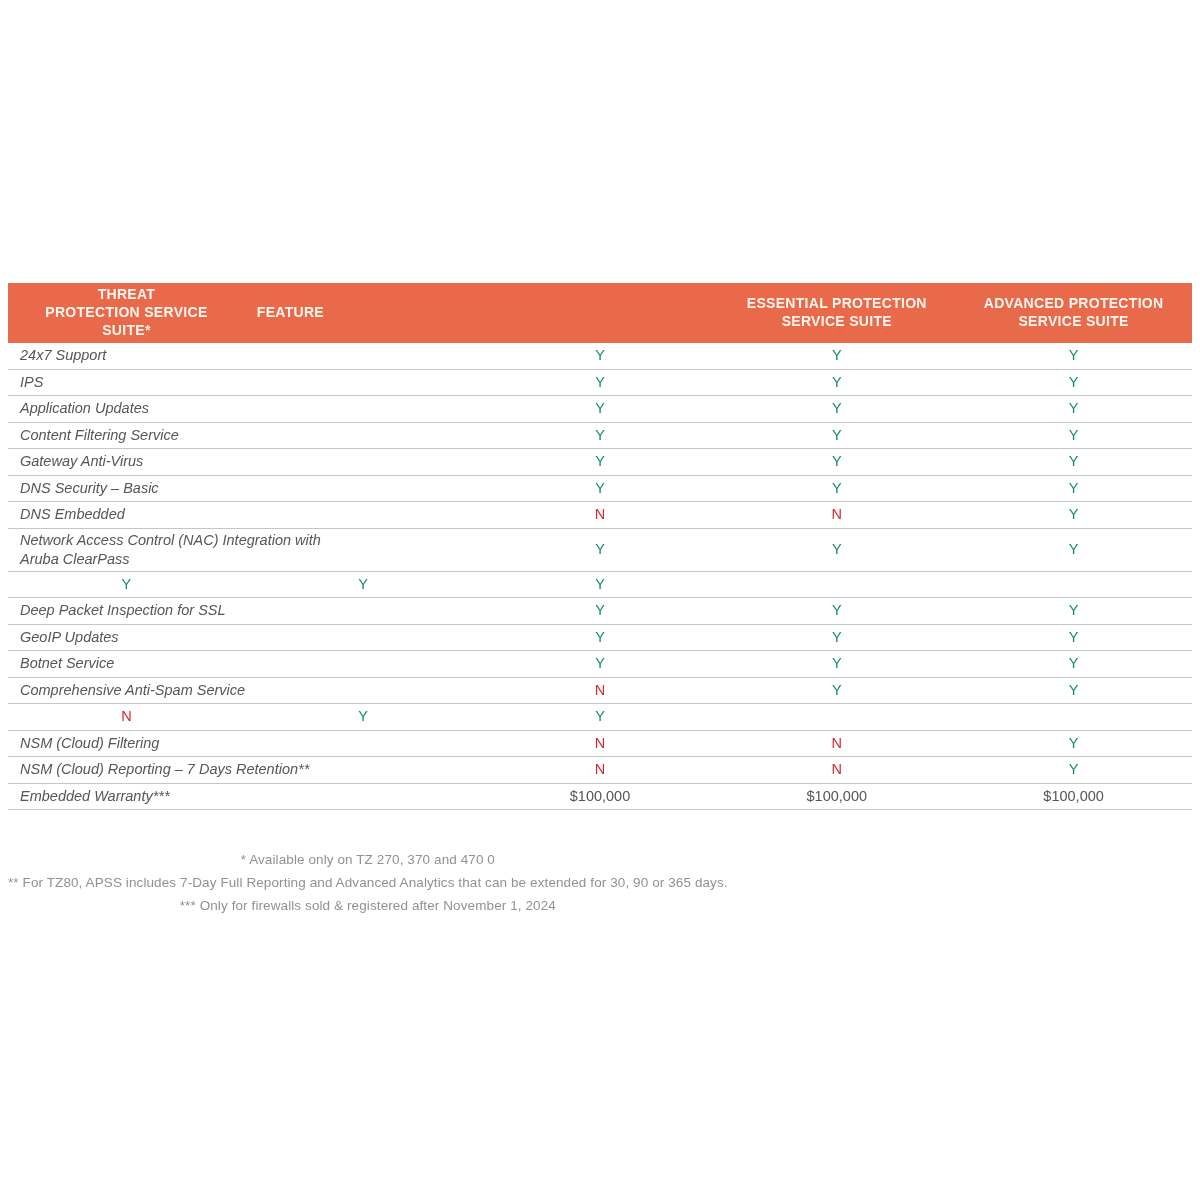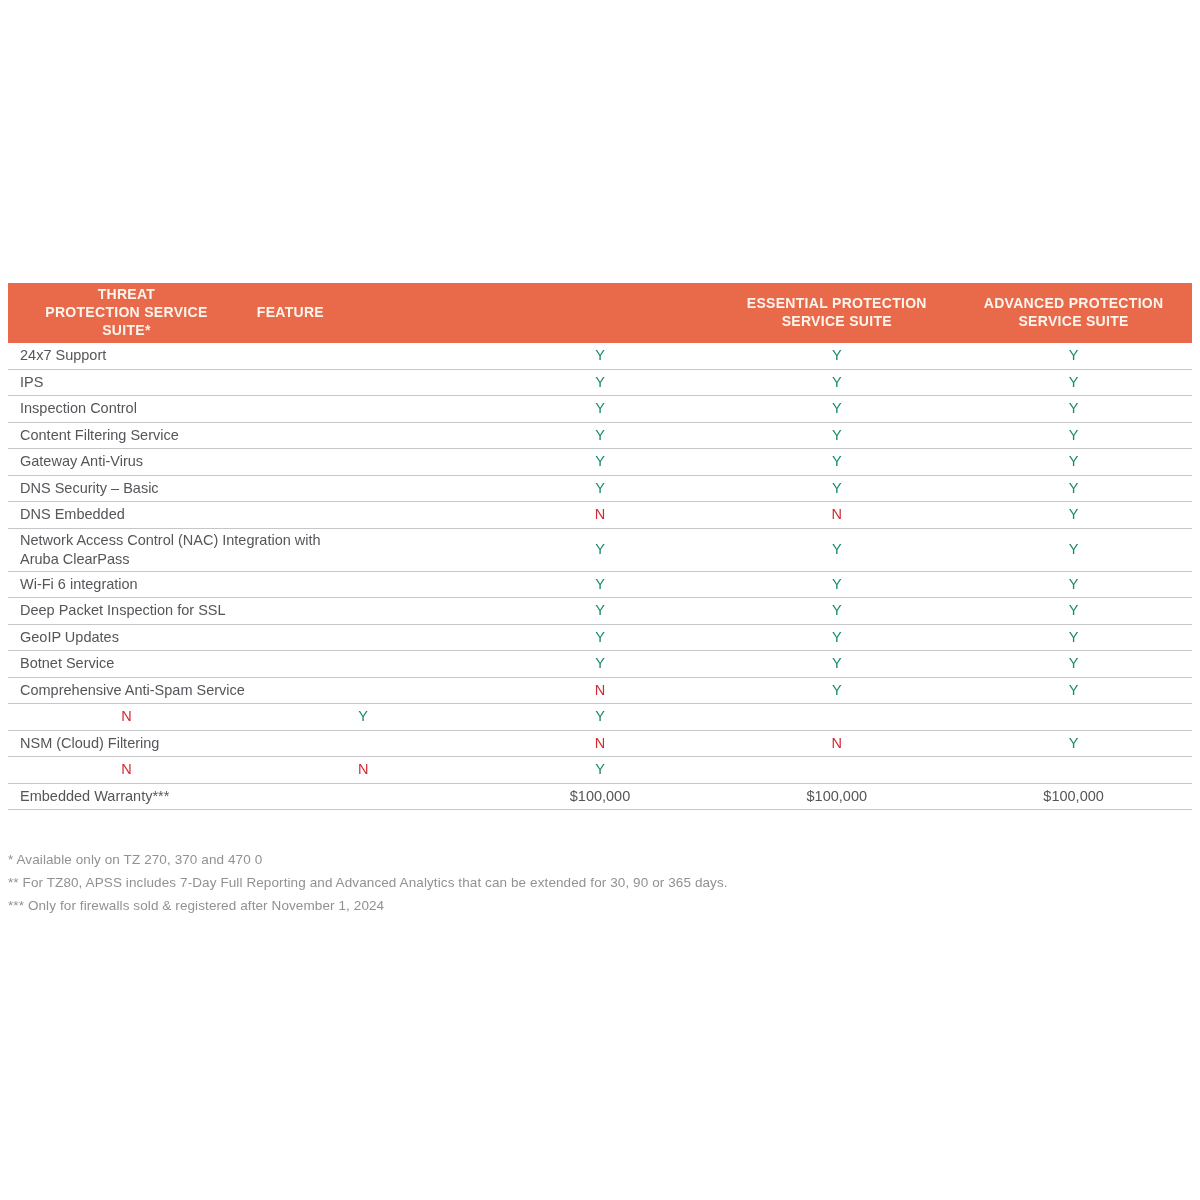--- a/index.html
+++ b/index.html
@@ -57,38 +57,39 @@
   }
   .cell{
     font-size:14.5px;
     line-height:19px;
     color:var(--row-text);
   }
   .cell.feature-cell{
     width:40%;
     padding-left:12px;
     white-space:pre-line;
+    font-style:italic;
   }
   .cell.value-cell{
     width:20%;
     text-align:center;
   }
   .cell.value-cell.yes{color:var(--yes);}
   .cell.value-cell.no{color:var(--no);}
   .cell.value-cell.text{color:var(--row-text);}
   .footnotes{
     position:absolute;
     left:8px;
     top:848px;
     font-size:13.5px;
     line-height:23px;
     color:var(--footnote);
     letter-spacing:0.1px;
   }
-  .footnote{white-space:pre;}
+  .footnote{white-space:pre;text-align:center;}
 </style>
 </head>
 <body>
 
 <div class="table-wrap">
   <div class="thead">
     <div class="th val-col">THREAT
 PROTECTION SERVICE
 SUITE*</div>
     <div class="th feature-col">FEATURE</div>
@@ -104,21 +105,21 @@
         <div class="cell value-cell yes">Y</div>
         <div class="cell value-cell yes">Y</div>
       </div>
       <div class="row">
         <div class="cell feature-cell">IPS</div>
         <div class="cell value-cell yes">Y</div>
         <div class="cell value-cell yes">Y</div>
         <div class="cell value-cell yes">Y</div>
       </div>
       <div class="row">
-        <div class="cell feature-cell">Inspection Control</div>
+        <div class="cell feature-cell">Application Updates</div>
         <div class="cell value-cell yes">Y</div>
         <div class="cell value-cell yes">Y</div>
         <div class="cell value-cell yes">Y</div>
       </div>
       <div class="row">
         <div class="cell feature-cell">Content Filtering Service</div>
         <div class="cell value-cell yes">Y</div>
         <div class="cell value-cell yes">Y</div>
         <div class="cell value-cell yes">Y</div>
       </div>
@@ -141,21 +142,20 @@
         <div class="cell value-cell yes">Y</div>
       </div>
       <div class="row">
         <div class="cell feature-cell">Network Access Control (NAC) Integration with
 Aruba ClearPass</div>
         <div class="cell value-cell yes">Y</div>
         <div class="cell value-cell yes">Y</div>
         <div class="cell value-cell yes">Y</div>
       </div>
       <div class="row">
-        <div class="cell feature-cell">Wi-Fi 6 integration</div>
         <div class="cell value-cell yes">Y</div>
         <div class="cell value-cell yes">Y</div>
         <div class="cell value-cell yes">Y</div>
       </div>
       <div class="row">
         <div class="cell feature-cell">Deep Packet Inspection for SSL</div>
         <div class="cell value-cell yes">Y</div>
         <div class="cell value-cell yes">Y</div>
         <div class="cell value-cell yes">Y</div>
       </div>
@@ -182,20 +182,21 @@
         <div class="cell value-cell yes">Y</div>
         <div class="cell value-cell yes">Y</div>
       </div>
       <div class="row">
         <div class="cell feature-cell">NSM (Cloud) Filtering</div>
         <div class="cell value-cell no">N</div>
         <div class="cell value-cell no">N</div>
         <div class="cell value-cell yes">Y</div>
       </div>
       <div class="row">
+        <div class="cell feature-cell">NSM (Cloud) Reporting – 7 Days Retention**</div>
         <div class="cell value-cell no">N</div>
         <div class="cell value-cell no">N</div>
         <div class="cell value-cell yes">Y</div>
       </div>
       <div class="row">
         <div class="cell feature-cell">Embedded Warranty***</div>
         <div class="cell value-cell text">$100,000</div>
         <div class="cell value-cell text">$100,000</div>
         <div class="cell value-cell text">$100,000</div>
       </div>

